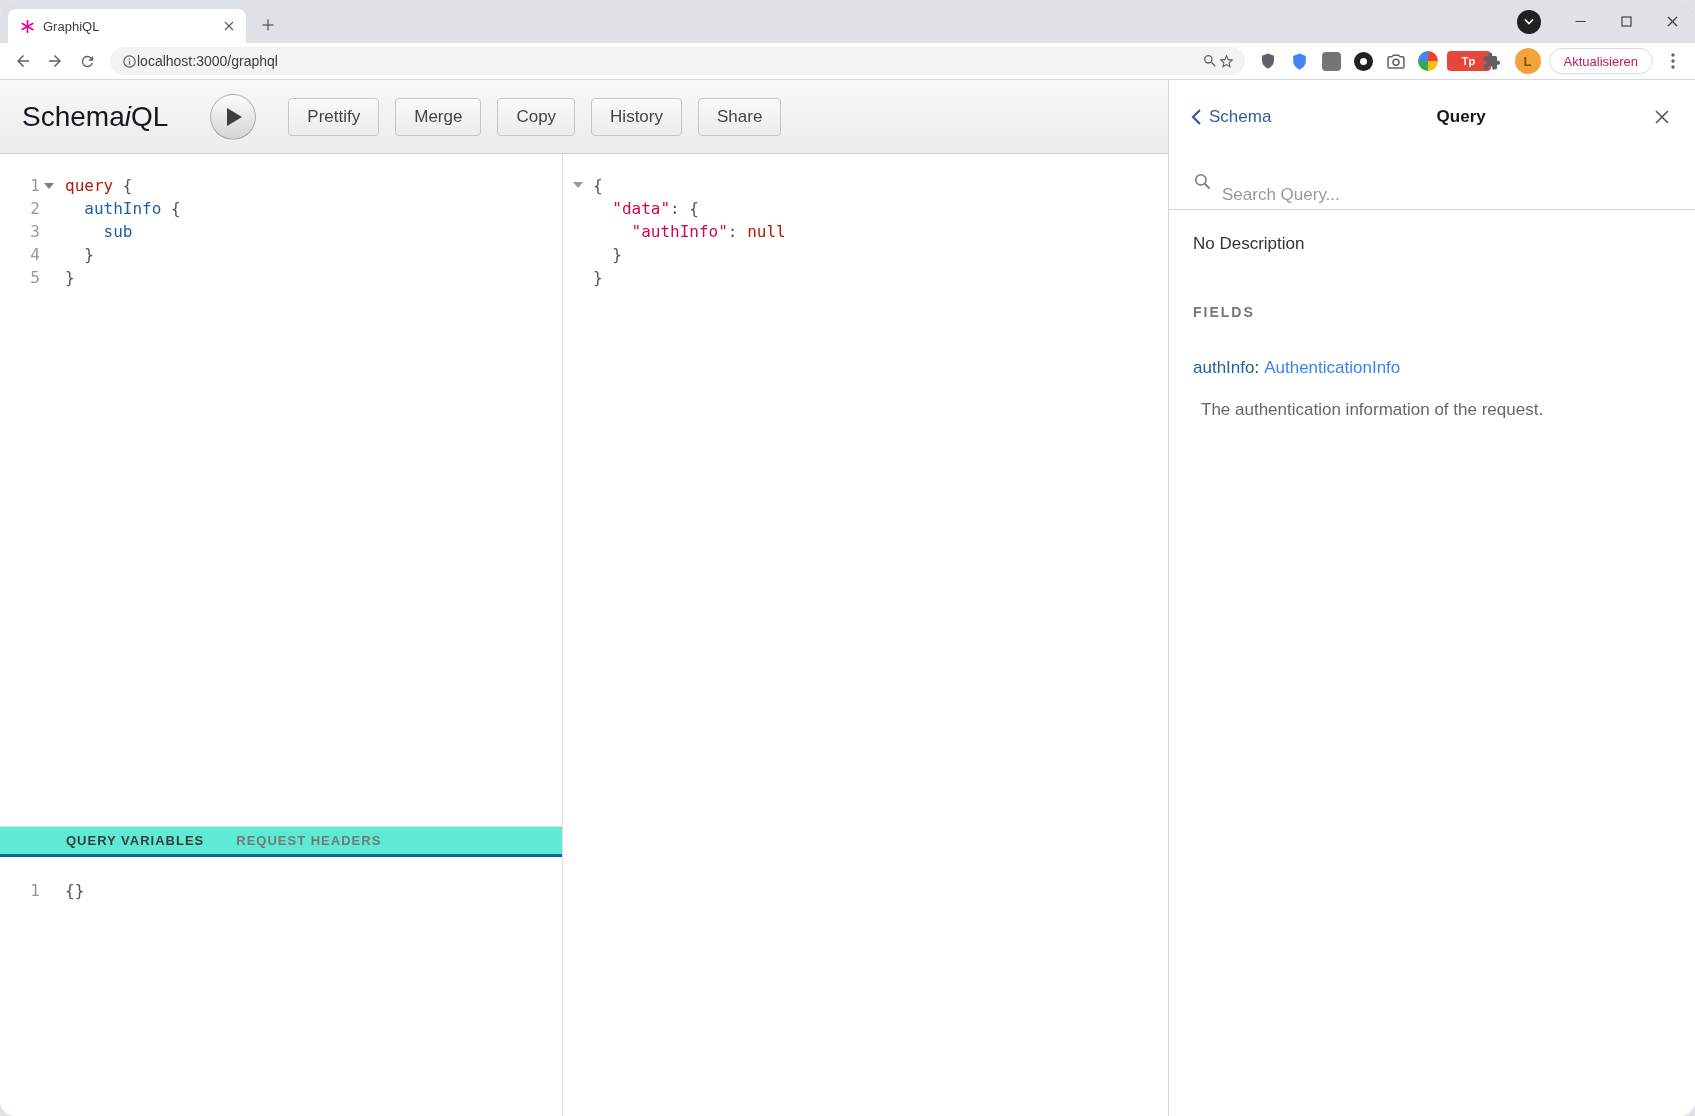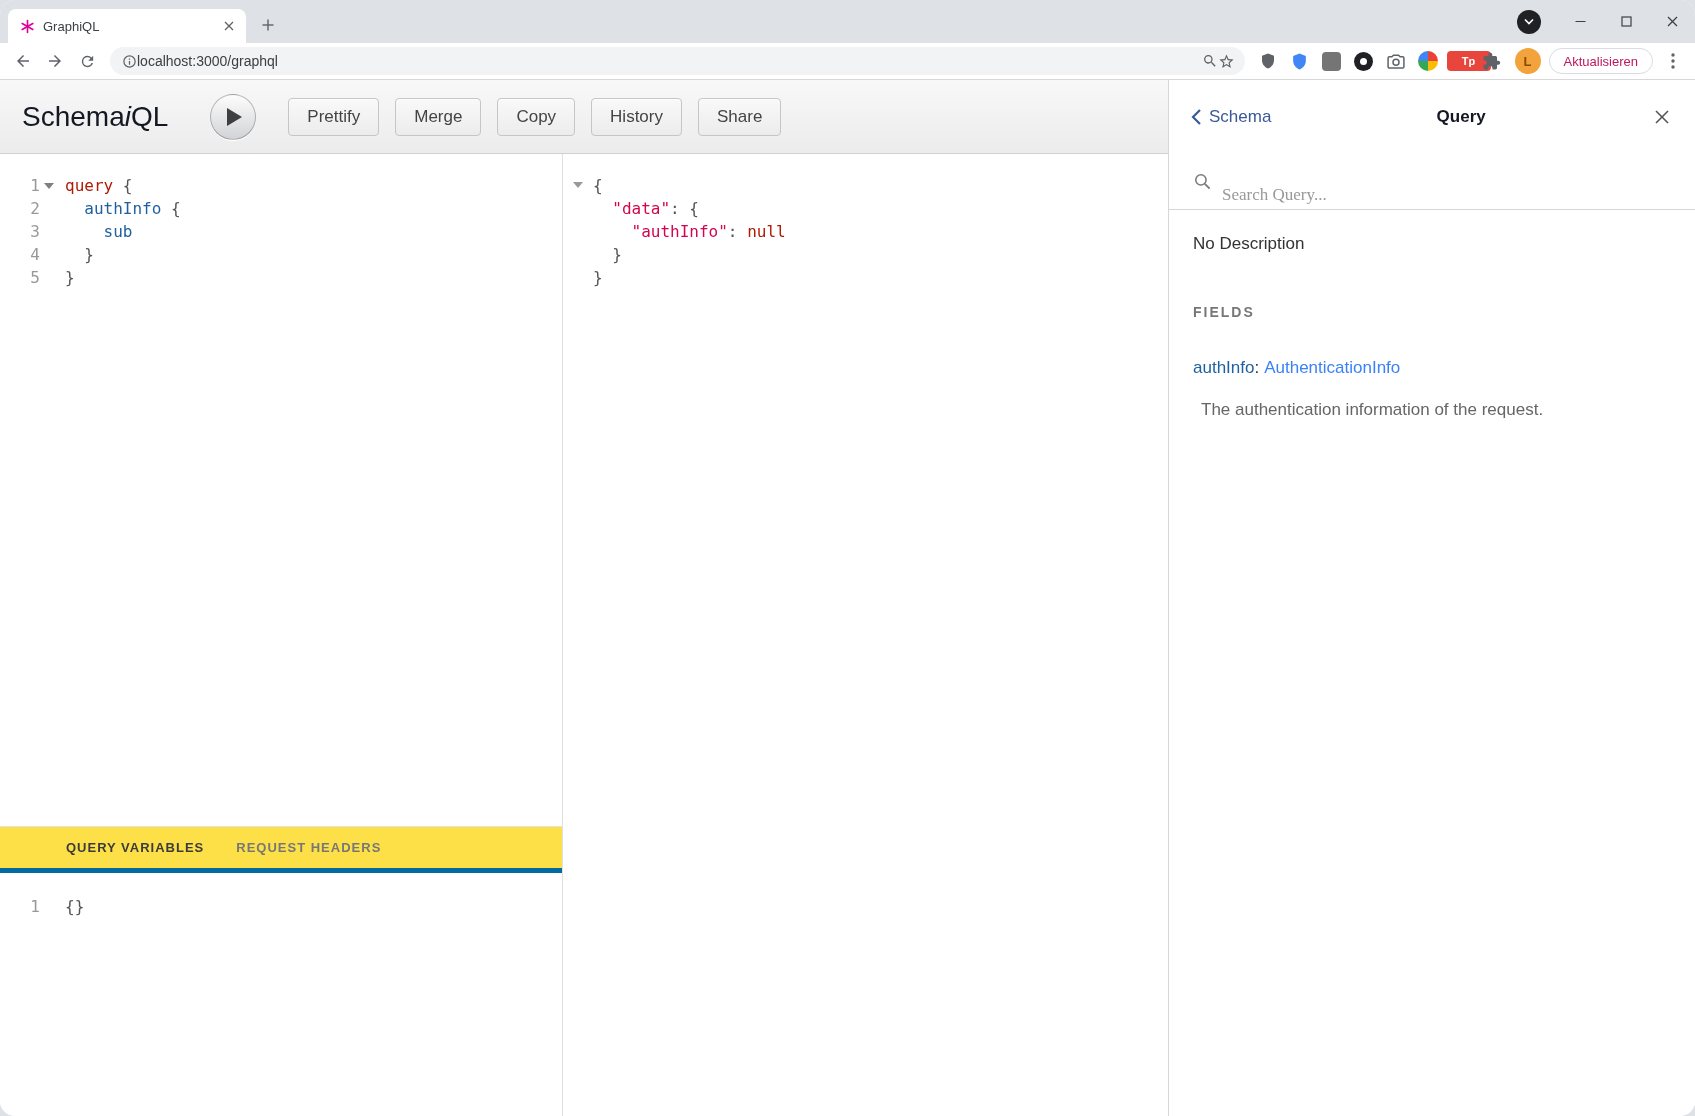--- a/index.html
+++ b/index.html
@@ -53,37 +53,37 @@
   .lnum { width:40px; text-align:right; color:#999; }
   .foldcell { width:18px; display:flex; align-items:center; justify-content:center; }
   .tri-down { width:0; height:0; border-left:5px solid transparent; border-right:5px solid transparent; border-top:6px solid #808080; }
   .codecol { padding-left:7px; }
   .cm-line { white-space:pre; color:#141823; height:23px; }
   .tok-keyword { color:#B11A04; }
   .tok-property { color:#1F61A0; }
   .tok-def { color:#D2054E; }
   .tok-punct { color:#555; }
 
-  .var-title { height:47px; background:#fde047; border-top:1px solid #e2e2e2; border-bottom:5px solid #0369a1; display:flex; align-items:center; gap:32px; padding-left:66px; }
+  .var-title { height:31px; background:#5eead4; border-top:1px solid #e2e2e2; border-bottom:3px solid #0369a1; display:flex; align-items:center; gap:32px; padding-left:66px; }
   .var-tab { font-size:13px; font-weight:bold; letter-spacing:1px; color:#777; cursor:pointer; white-space:nowrap; }
   .var-tab.active { color:#3b3b3b; }
   .var-editor { flex:1; display:flex; padding-top:22px; }
 
   .result-pane { flex:1; position:relative; background:#fff; }
   .result-code { padding:20px 0 0 30px; }
   .res-fold { position:absolute; left:10px; top:28px; border-top-color:#999; }
 
   
   .doc-panel { flex:1; border-left:1px solid #d6d6d6; background:#fff; display:flex; flex-direction:column; }
   .doc-header { height:74px; display:flex; align-items:center; padding:0 22px; }
   .doc-back { display:flex; align-items:center; gap:7px; color:#3B5998; font-size:17px; cursor:pointer; }
   .doc-title { flex:1; text-align:center; font-size:17px; font-weight:bold; color:#141823; }
   .doc-close { width:22px; height:22px; cursor:pointer; }
   .doc-search-row { height:56px; border-bottom:1px solid #d6d6d6; display:flex; align-items:center; gap:10px; padding:0 24px; }
-  .doc-search-input { flex:1; border:none; outline:none; font-size:17px; color:#333; background:transparent; font-family:Liberation Serif, serif;margin-top:27px; }
+  .doc-search-input { flex:1; border:none; outline:none; font-size:17px; color:#333; background:transparent; font-family:Liberation Sans, sans-serif;margin-top:27px; }
   .doc-search-input::placeholder { color:#999; }
   .doc-content { padding:24px 24px; }
   .no-desc { font-size:17px; color:#333; }
   .fields-heading { margin-top:50px; font-size:14px; font-weight:bold; letter-spacing:2px; color:#777; }
   .doc-field { margin-top:38px; font-size:17px; }
   .field-name { color:#1F61A0; cursor:pointer; }
   .field-sep { color:#333; margin-right:5px; }
   .field-type { color:#3b82f6; cursor:pointer; }
   .field-desc { margin-top:22px; padding-left:8px; font-size:17px; color:#666; }
 </style>

